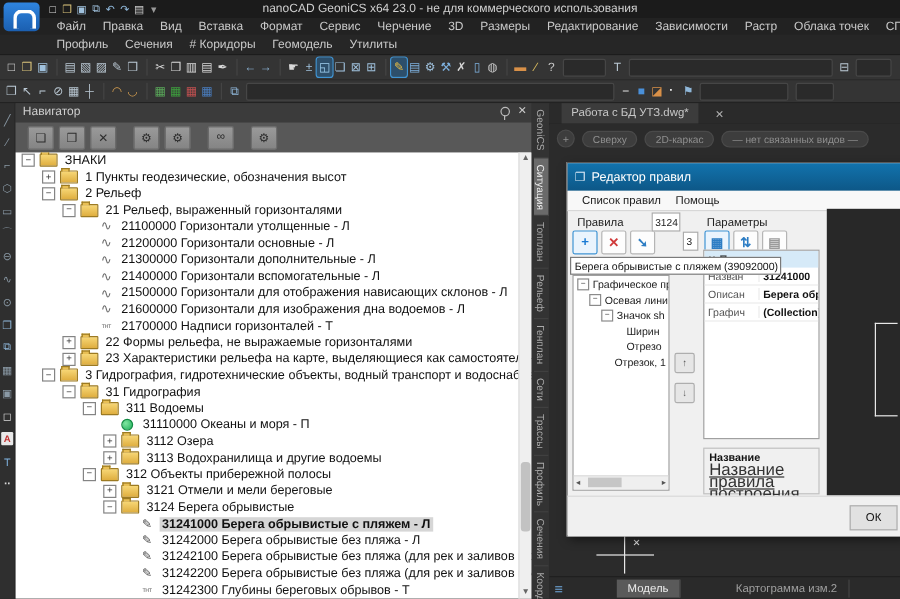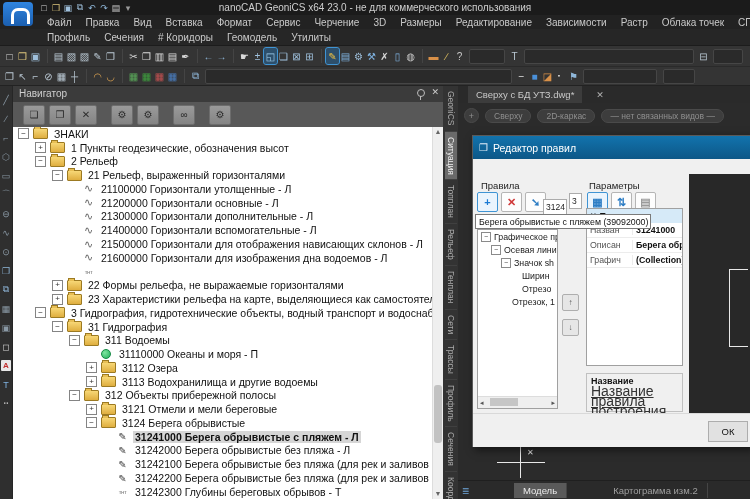--- a/index.html
+++ b/index.html
@@ -344,20 +344,21 @@
         <span class="tico">
           <span class="lnico">∿</span>
         </span>
         <span class="tlabel">21600000 Горизонтали для изображения дна водоемов - Л</span>
       </div>
       <div class="trow" style="padding-left: 56px;">
         <span class="texp none"></span>
         <span class="tico">
           <span class="txico">тнт</span>
         </span>
+        <span class="tlabel">21700000 Надписи горизонталей - Т</span>
       </div>
       <div class="trow" style="padding-left: 39px;">
         <span class="texp">+</span>
         <span class="tico">
           <span class="folder"></span>
         </span>
         <span class="tlabel">22 Формы рельефа, не выражаемые горизонталями</span>
       </div>
       <div class="trow" style="padding-left: 39px;">
         <span class="texp">+</span>
@@ -479,21 +480,21 @@
     <span class="vtab">Рельеф</span>
     <span class="vtab">Генплан</span>
     <span class="vtab">Сети</span>
     <span class="vtab">Трассы</span>
     <span class="vtab">Профиль</span>
     <span class="vtab">Сечения</span>
     <span class="vtab">Коорд..</span>
   </div>
 
 <div class="abs" id="docbar">
-  <span id="doctab">Сверху с БД УТЗ.dwg*</span>
+  <span id="doctab">Работа с БД УТЗ.dwg*</span>
   <span id="doctabclose">✕</span>
 </div>
 <div class="abs" id="canvas">
   <div id="pills">
     <span class="pill pillplus">+</span>
   <span class="pill">Сверху</span>
       <span class="pill">2D-каркас</span>
       <span class="pill">— нет связанных видов —</span>
     </div>
   <div id="ucs">
@@ -508,30 +509,34 @@
     <span class="btab">Картограмма изм.2</span>
     <span class="btab">Разбивочный</span>
     <span class="btab">Организация рельефа</span>
   </div>
 
 <div class="abs" id="dialog">
   <div id="dlgtitle">
     <span id="dlgtitleicon">❐</span>
     <span>Редактор правил</span>
   </div>
+  <div id="dlgmenu">
+      <span class="dmi">Список правил</span>
+      <span class="dmi">Помощь</span>
+    </div>
 
   <span class="grouplabel" style="left:8px;top:44px;">Правила</span>
   <span class="grouplabel" style="left:116px;top:44px;">Параметры</span>
 
   <div class="minibar" style="left:4px;top:56px;" id="rulesbar">
       <span class="dbtn sel" style="color: rgb(26, 122, 212);">+</span>
       <span class="dbtn" style="color: rgb(208, 58, 58);">✕</span>
       <span class="dbtn" style="color: rgb(45, 125, 196);">➘</span>
     </div>
-  <div class="dfield abs" style="left:70px;top:63px;width:24px;">3124</div>
+  <div class="dfield abs" style="left:70px;top:41px;width:24px;">3124</div>
   <div class="dfield abs" style="left:96px;top:57px;width:13px;">3</div>
 
   <div class="minibar" style="left:114px;top:56px;" id="paramsbar">
       <span class="dbtn sel" style="color: rgb(45, 125, 196);">▦</span>
       <span class="dbtn" style="color: rgb(45, 125, 196);">⇅</span>
       <span class="dbtn" style="color: rgb(154, 154, 154);">▤</span>
     </div>
 
   <div id="rulecombo">Берега обрывистые с пляжем (39092000)</div>
 

